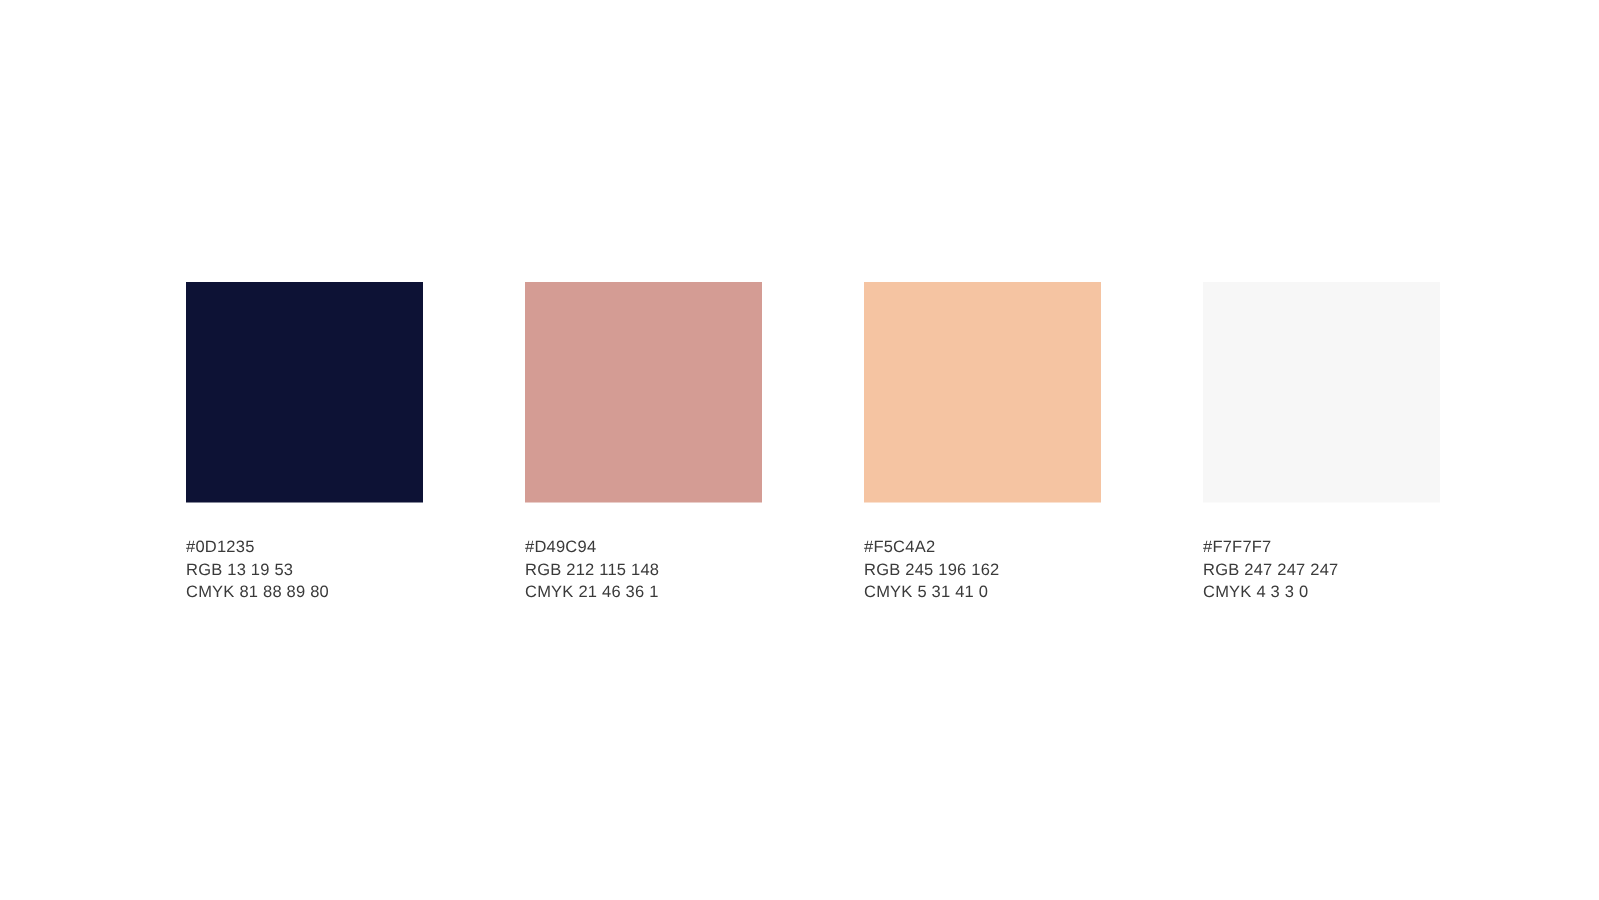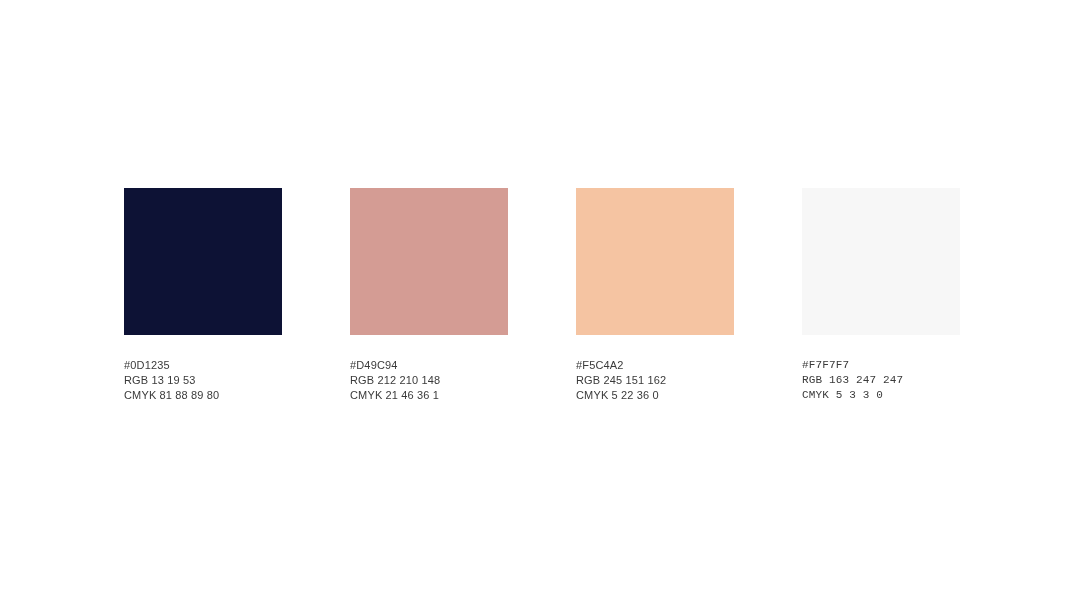--- a/index.html
+++ b/index.html
@@ -29,21 +29,20 @@
 
   .swatch-card {
     width: 158px;
     margin-right: 68px;
     display: flex;
     flex-direction: column;
     align-items: stretch;
   }
   .swatch-card:last-child {
     margin-right: 0;
-    font-family: Liberation Mono, monospace;
   }
 
   .swatch-chip {
     width: 158px;
     height: 147px;
     display: block;
   }
 
   .swatch-meta {
     margin-top: 23px;
@@ -71,36 +70,36 @@
       <span class="meta-line">#0D1235</span>
       <span class="meta-line">RGB 13 19 53</span>
       <span class="meta-line">CMYK 81 88 89 80</span>
     </div>
   </div>
 
   <div class="swatch-card">
     <div class="swatch-chip" style="background-color: rgb(212, 156, 148);"></div>
     <div class="swatch-meta">
       <span class="meta-line">#D49C94</span>
-      <span class="meta-line">RGB 212 210 148</span>
+      <span class="meta-line">RGB 212 115 148</span>
       <span class="meta-line">CMYK 21 46 36 1</span>
     </div>
   </div>
 
   <div class="swatch-card">
     <div class="swatch-chip" style="background-color: rgb(245, 196, 162);"></div>
     <div class="swatch-meta">
       <span class="meta-line">#F5C4A2</span>
-      <span class="meta-line">RGB 245 151 162</span>
-      <span class="meta-line">CMYK 5 22 36 0</span>
+      <span class="meta-line">RGB 245 196 162</span>
+      <span class="meta-line">CMYK 5 31 41 0</span>
     </div>
   </div>
 
   <div class="swatch-card">
     <div class="swatch-chip" style="background-color: rgb(247, 247, 247);"></div>
     <div class="swatch-meta">
       <span class="meta-line">#F7F7F7</span>
-      <span class="meta-line">RGB 163 247 247</span>
-      <span class="meta-line">CMYK 5 3 3 0</span>
+      <span class="meta-line">RGB 247 247 247</span>
+      <span class="meta-line">CMYK 4 3 3 0</span>
     </div>
   </div>
 
 </div>
 
 </body></html>

